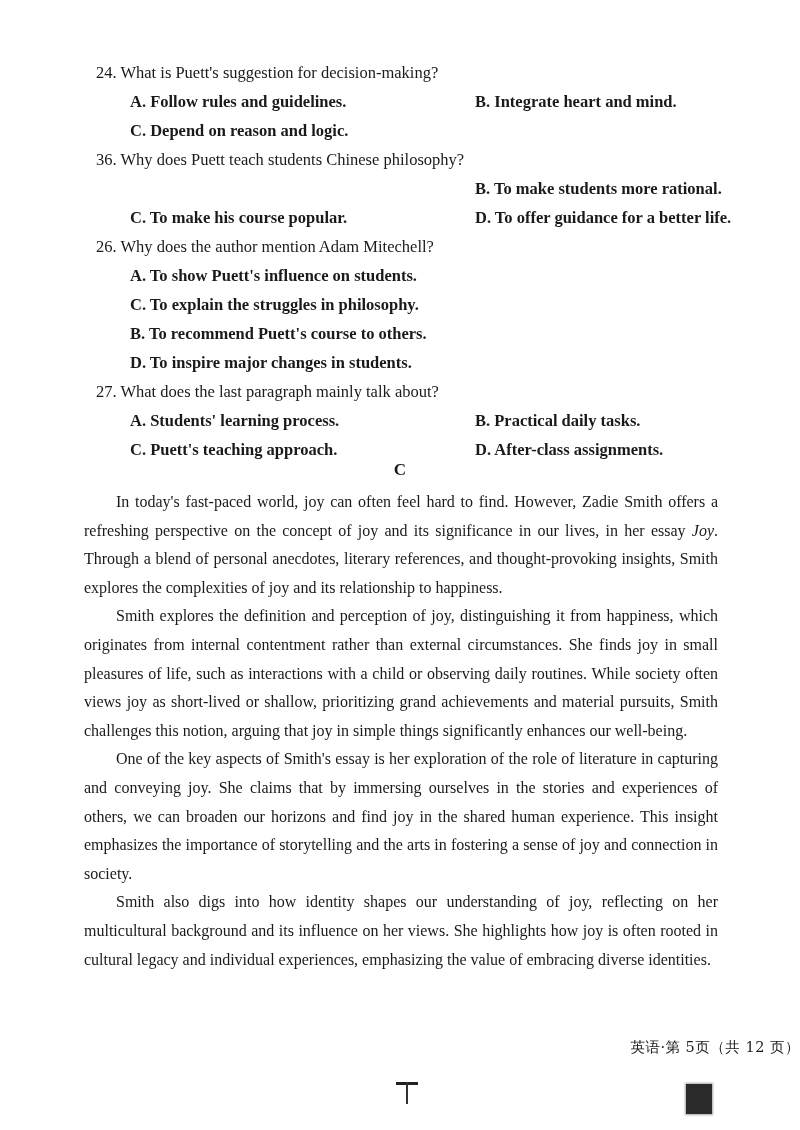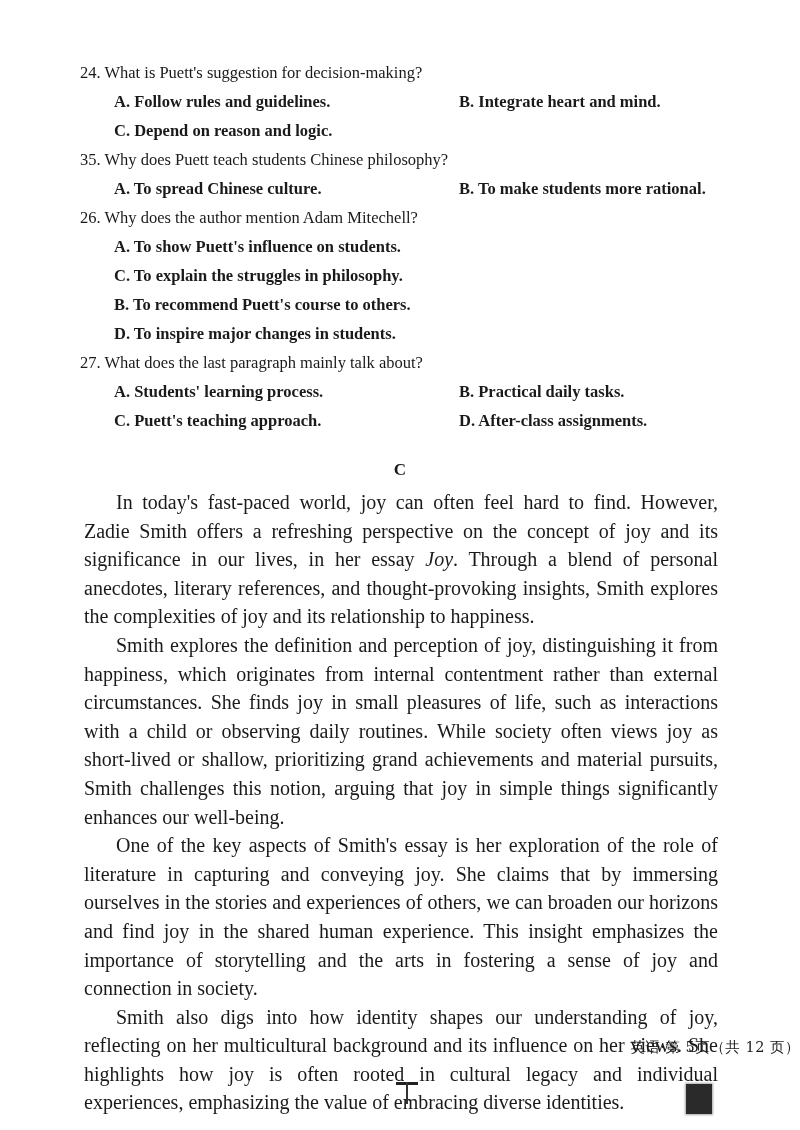--- a/index.html
+++ b/index.html
@@ -20,21 +20,21 @@
   .page {
     position: relative;
     width: 800px;
     height: 1130px;
     box-sizing: border-box;
   }
 
   
   .questions {
     position: absolute;
-    left: 80px;
+    left: 96px;
     top: 58px;
     width: 640px;
   }
 
   .q-item {
     margin-bottom: 0;
   }
 
   .q-stem {
     font-size: 16.5px;
@@ -82,21 +82,21 @@
   
   .passage {
     position: absolute;
     left: 84px;
     top: 488px;
     width: 634px;
   }
 
   .passage p {
     margin: 0 0 0 0;
-    font-size: 20px;
+    font-size: 16px;
     line-height: 28.6px;
     text-align: justify;
     text-justify: inter-word;
     text-indent: 32px;
     hyphens: none;
   }
   .passage p:last-child { margin-bottom: 16px; }
 
   .passage p i { font-style: italic; }
 
@@ -159,25 +159,28 @@
           <span class="opt col-left">A. Follow rules and guidelines.</span>
           <span class="opt col-right">B. Integrate heart and mind.</span>
         </div>
         <div class="opt-row">
           <span class="opt col-left">C. Depend on reason and logic.</span>
         </div>
       </div>
     </div>
 
     <div class="q-item">
-      <div class="q-stem">35. Why does Puett teach students Chinese philosophy?</div>
-      <div class="q-options">
-        <div class="opt-row">
-          <span class="opt col-left">A. To spread Chinese culture.</span>
+      <div class="q-stem">36. Why does Puett teach students Chinese philosophy?</div>
+      <div class="q-options">
+        <div class="opt-row">
           <span class="opt col-right">B. To make students more rational.</span>
+        </div>
+        <div class="opt-row">
+          <span class="opt col-left">C. To make his course popular.</span>
+          <span class="opt col-right">D. To offer guidance for a better life.</span>
         </div>
       </div>
     </div>
 
     <div class="q-item">
       <div class="q-stem">26. Why does the author mention Adam Mitechell?</div>
       <div class="q-options">
         <div class="opt-row single">
           <span class="opt col-left">A. To show Puett's influence on students.</span>
         </div>

